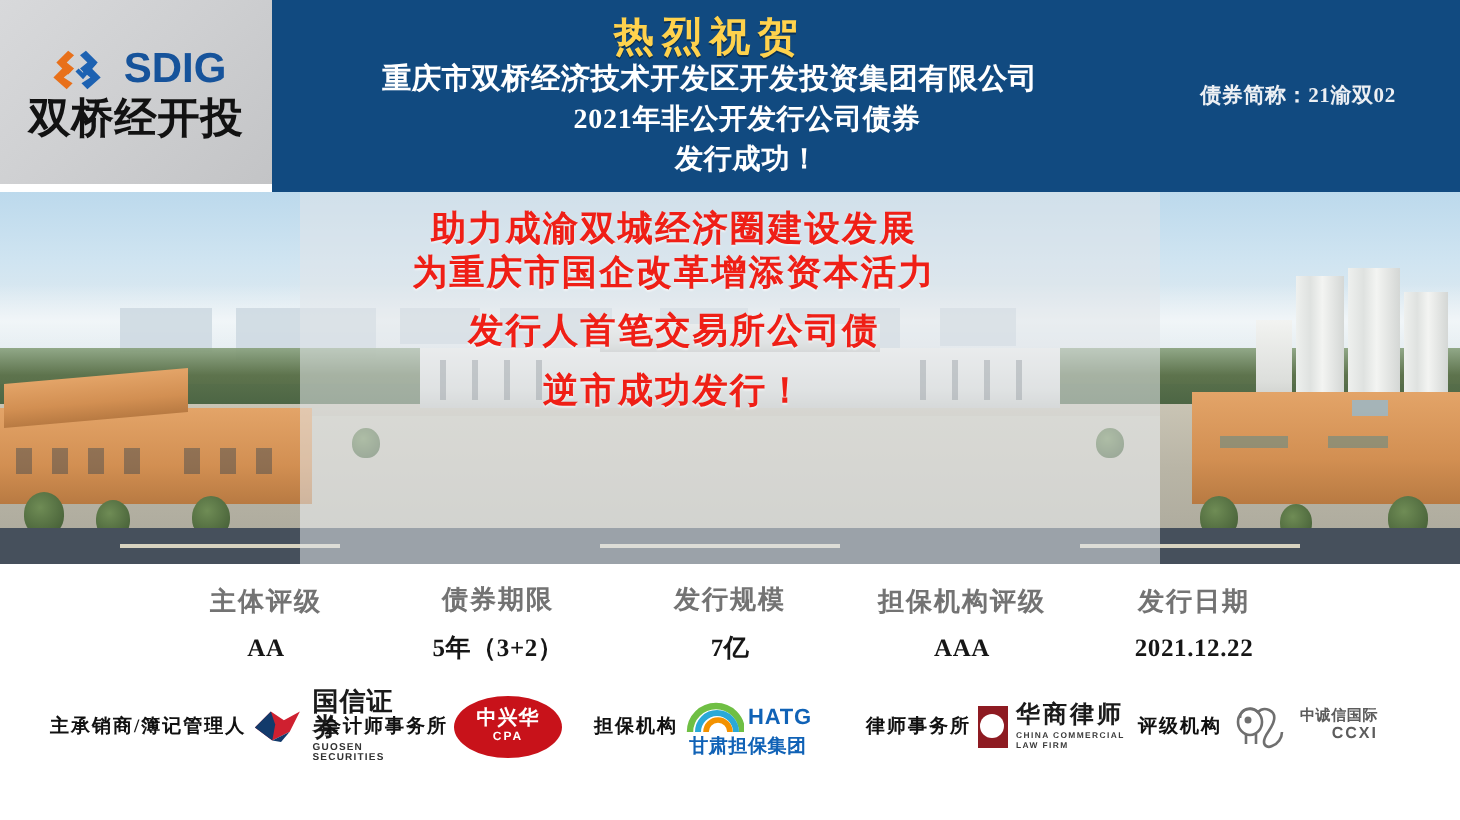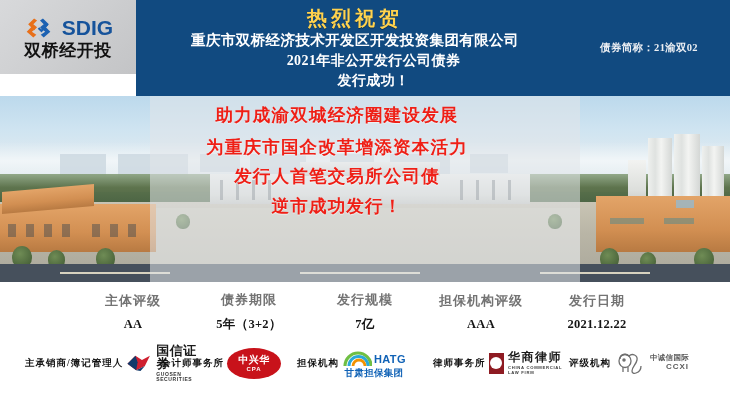--- a/index.html
+++ b/index.html
@@ -1,26 +1,26 @@
 <!DOCTYPE html>
 <html><head>
 <meta charset="utf-8">
 <style>
   html,body{margin:0;padding:0;background:#fff;}
   body{width:730px;height:410px;overflow:hidden;font-family:"Liberation Serif","DejaVu Serif",serif;}
   .poster{position:relative;width:730px;height:410px;background:#ffffff;overflow:hidden;}
 
   
   .header{position:relative;display:flex;width:730px;height:96px;}
-  .logo-box{width:136px;height:74px;background:linear-gradient(135deg,#d8d9db 0%,#cfd0d2 45%,#c3c4c6 100%);
+  .logo-box{width:136px;height:92px;background:linear-gradient(135deg,#d8d9db 0%,#cfd0d2 45%,#c3c4c6 100%);
             display:flex;flex-direction:column;align-items:center;justify-content:center;gap:2px;position:relative;}
   .logo-row{display:flex;align-items:center;gap:5px;}
   .logo-mark{width:34px;height:24px;}
   .logo-sdig{font-family:"Liberation Sans",sans-serif;font-weight:bold;font-size:21px;letter-spacing:0px;color:#16539b;line-height:1;}
-  .logo-cn{font-family:"Liberation Sans",sans-serif;font-weight:bold;font-size:17px;letter-spacing:0.5px;color:#121212;line-height:1;}
+  .logo-cn{font-family:"Liberation Sans",sans-serif;font-weight:bold;font-size:21px;letter-spacing:0.5px;color:#121212;line-height:1;}
 
   .header-main{flex:1;background:#114a80;position:relative;display:flex;}
   .header-center{flex:1;display:flex;flex-direction:column;align-items:center;justify-content:center;padding-top:2px;}
   .h-congrats{color:#ffd24d;font-weight:bold;font-size:20px;letter-spacing:4px;line-height:1.1;margin-bottom:1px;
               text-shadow:0 1px 0 rgba(0,0,0,.35);font-family:"DejaVu Serif",serif;}
   .h-line{color:#ffffff;font-weight:bold;font-size:14.5px;line-height:1.42;letter-spacing:0.4px;white-space:nowrap;}
   .h-line.small{font-size:14px;margin-left:37px;}
   .header-right{width:150px;display:flex;flex-direction:column;align-items:center;justify-content:center;gap:7px;padding-right:6px;}
   .h-bond{color:#eceff3;font-size:10.5px;font-weight:bold;letter-spacing:0.3px;white-space:nowrap;}
 
@@ -43,21 +43,21 @@
   .bldg-white{background:linear-gradient(180deg,#f2f3f1 0%,#dcdedb 70%,#c8cac6 100%);}
   .bldg-tower{background:linear-gradient(90deg,#eef0ee 0%,#dfe2e0 30%,#f3f4f2 55%,#d4d7d5 100%);}
   .win{position:absolute;background:rgba(60,70,80,.45);}
   .tree{position:absolute;border-radius:50% 50% 45% 45%;background:radial-gradient(circle at 40% 35%,#6f8c55,#3d5631);}
   .veil{position:absolute;left:150px;top:0;width:430px;height:186px;background:rgba(226,230,233,.55);}
 
   .hero-text{position:absolute;left:0;top:0;width:674px;height:186px;display:flex;flex-direction:column;align-items:center;}
   .r-line{color:#ef1f16;font-weight:bold;font-size:17.5px;line-height:1.0;letter-spacing:1.2px;white-space:nowrap;
           text-shadow:0 1px 1px rgba(255,255,255,.55);font-family:"DejaVu Serif",serif;}
   .r1{margin-top:11px;}
-  .r2{margin-top:14px;}
+  .r2{margin-top:4px;}
   .r3{margin-top:12px;}
   .r4{margin-top:12px;}
 
   
   .ratings{position:relative;width:730px;height:55px;background:#ffffff;display:flex;align-items:center;
            justify-content:center;padding-top:2px;}
   .rcell{width:116px;display:flex;flex-direction:column;align-items:center;gap:7px;}
   .rhead{font-size:13px;font-weight:bold;color:#737373;letter-spacing:1px;white-space:nowrap;}
   .rval{font-size:12.5px;font-weight:bold;color:#161616;letter-spacing:.3px;white-space:nowrap;font-family:"Liberation Serif",serif;}
   .divider{position:absolute;left:56px;top:341px;width:620px;height:1px;background:#9fb6cc;}

